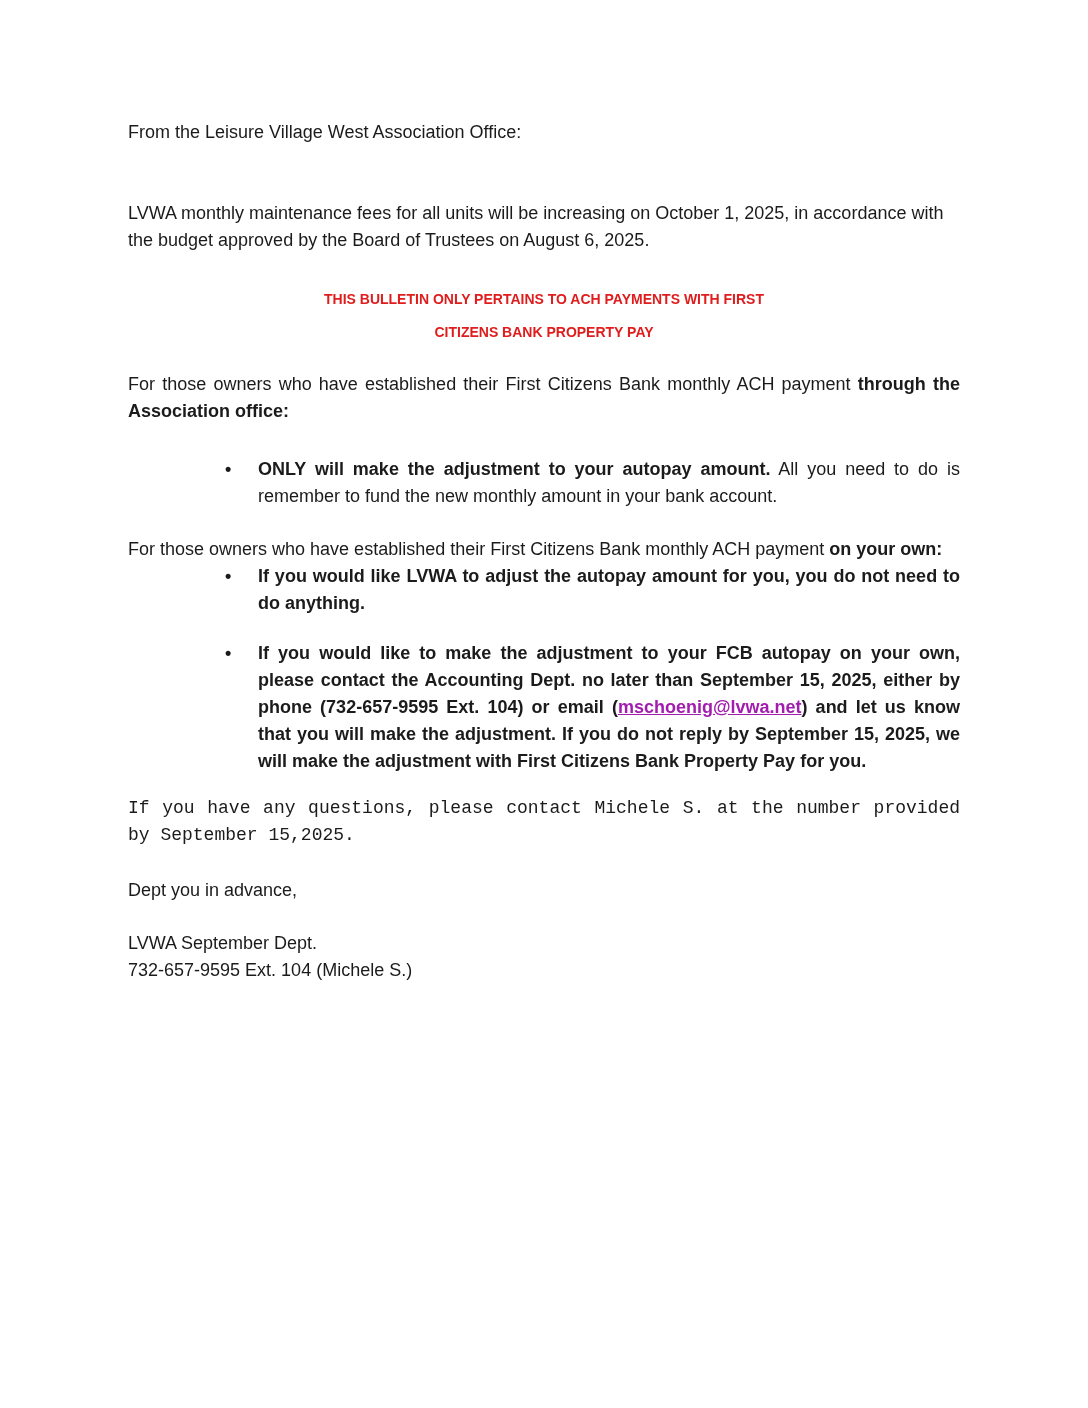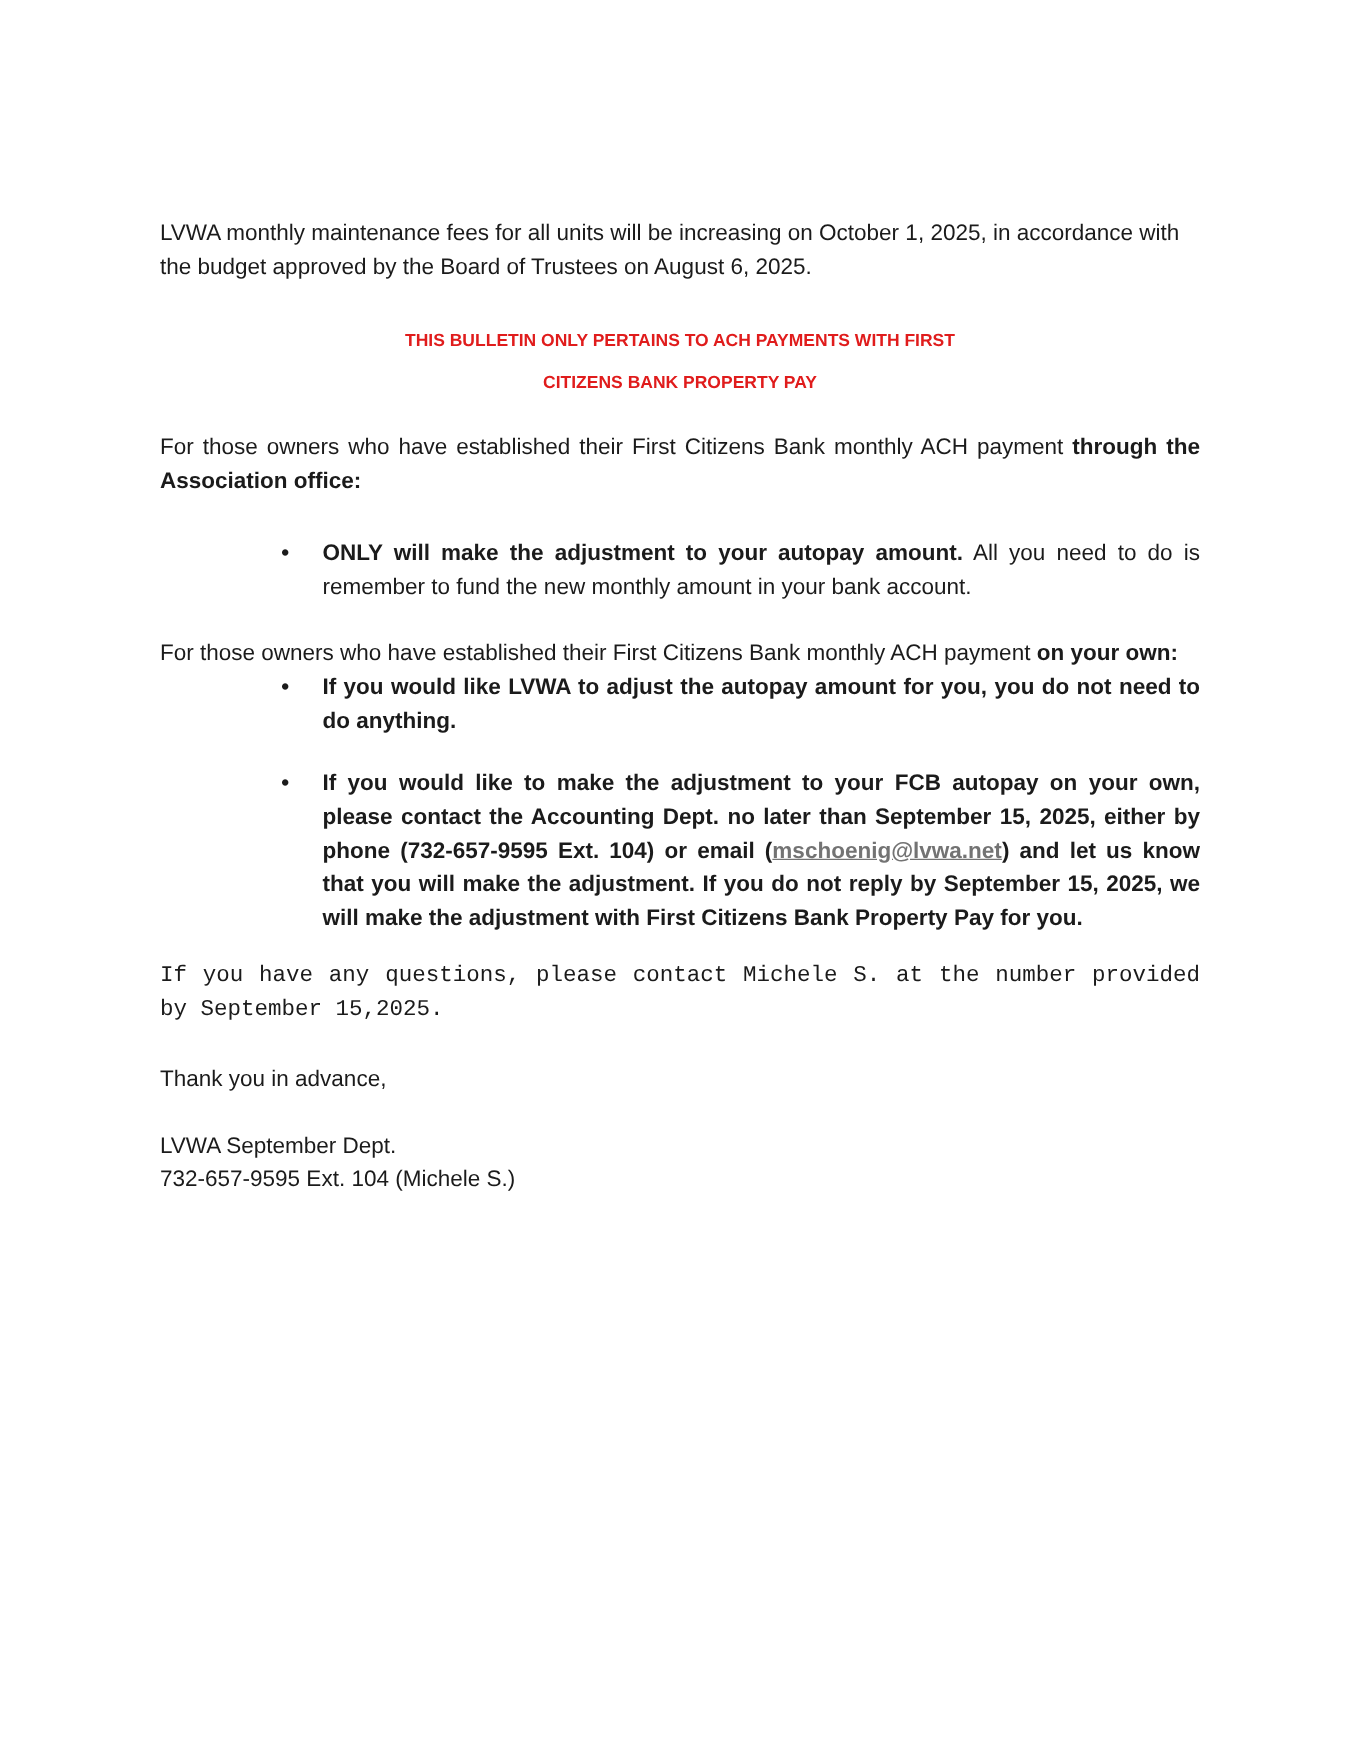--- a/index.html
+++ b/index.html
@@ -45,32 +45,33 @@
   .bullet .dot {
     position: absolute;
     left: 97px;
     top: 0;
     font-weight: 700;
   }
   .bullet.b1 { margin-top: 31px; }
   .bullet.b2 { margin-top: 0; }
   .bullet.b3 { margin-top: 23px; }
   a.email-link {
-    color: #737373;
+    color: #a21caf;
     text-decoration: underline;
     font-weight: 700;
     cursor: pointer;
   }
 </style>
 </head>
 <body>
 
 <div class="page">
   <div class="content">
 
+    <p>From the Leisure Village West Association Office:</p>
 
     <p class="gap-xl">LVWA monthly maintenance fees for all units will be increasing on October 1, 2025, in accordance with the budget approved by the Board of Trustees on August 6, 2025.</p>
 
     <div class="red-heading">
       <div>THIS BULLETIN ONLY PERTAINS TO ACH PAYMENTS WITH FIRST</div>
       <div>CITIZENS BANK PROPERTY PAY</div>
     </div>
 
     <p class="gap-sm just"><span>For those owners who have established their First Citizens Bank monthly ACH payment </span><strong>through the Association office:</strong></p>
 
@@ -83,19 +84,19 @@
     <div class="bullet b2">
       <span class="dot">•</span><strong>If you would like LVWA to adjust the autopay amount for you, you do not need to do anything.</strong>
     </div>
 
     <div class="bullet b3">
       <span class="dot">•</span><strong>If you would like to make the adjustment to your FCB autopay on your own, please contact the Accounting Dept. no later than September 15, 2025, either by phone (732-657-9595 Ext. 104) or email (</strong><a class="email-link">mschoenig@lvwa.net</a><strong>) and let us know that you will make the adjustment.  If you do not reply by September 15, 2025, we will make the adjustment with First Citizens Bank Property Pay for you.</strong>
     </div>
 
     <p class="gap-p5 just">If you have any questions, please contact Michele S. at the number provided by September 15,2025.</p>
 
-    <p class="gap-thanks">Thank you in advance,</p>
+    <p class="gap-thanks">Dept you in advance,</p>
 
     <p class="gap-md">LVWA  September Dept.</p>
     <p>732-657-9595 Ext. 104 (Michele S.)</p>
 
   </div>
 </div>
 
 </body></html>

